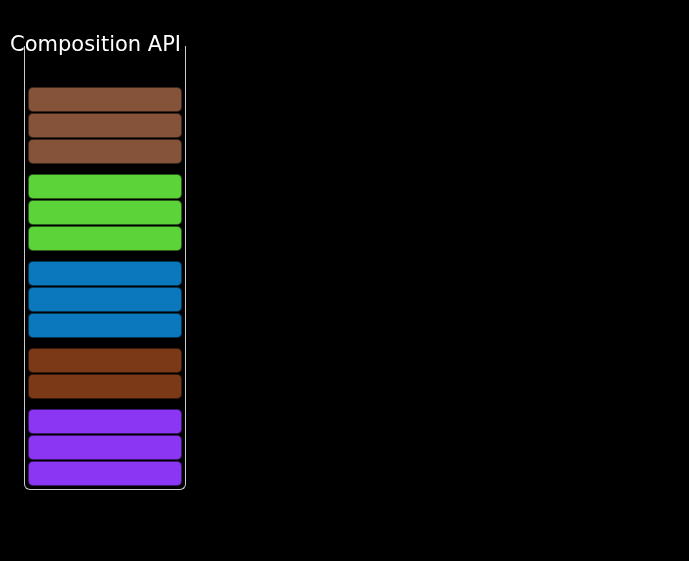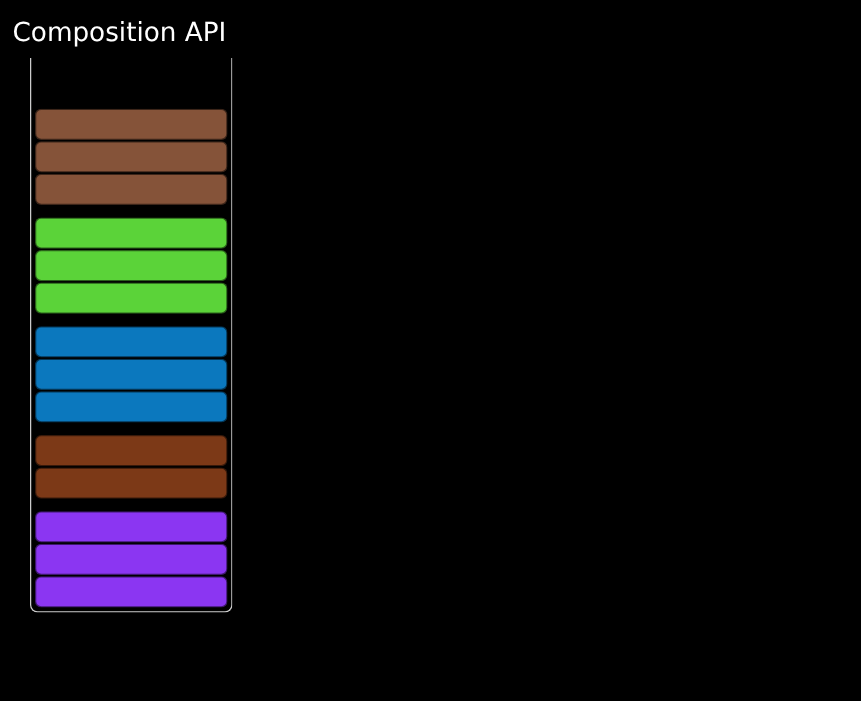--- a/index.html
+++ b/index.html
@@ -11,21 +11,21 @@
   .stage {
     position: relative;
     width: 689px;
     height: 561px;
     background: #000000;
     overflow: hidden;
   }
   .diagram-title {
     position: absolute;
     left: 10px;
-    top: 13px;
+    top: 31px;
     font-size: 21px;
     line-height: 26px;
     color: #ffffff;
     white-space: nowrap;
   }
   .stack-frame {
     position: absolute;
     left: 24px;
     top: 46px;
     width: 162px;

